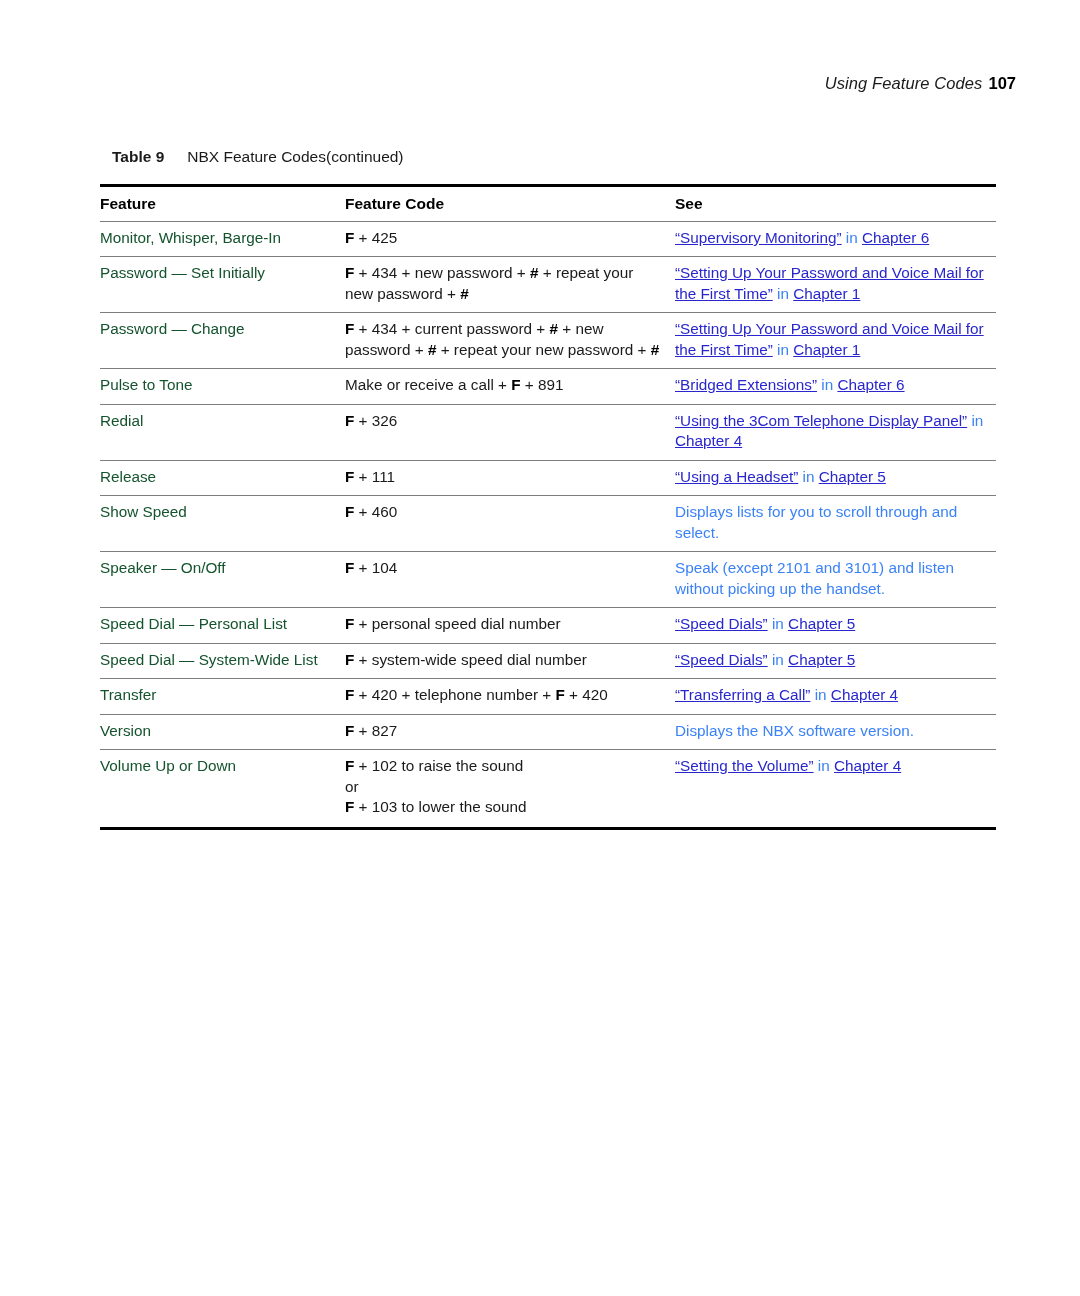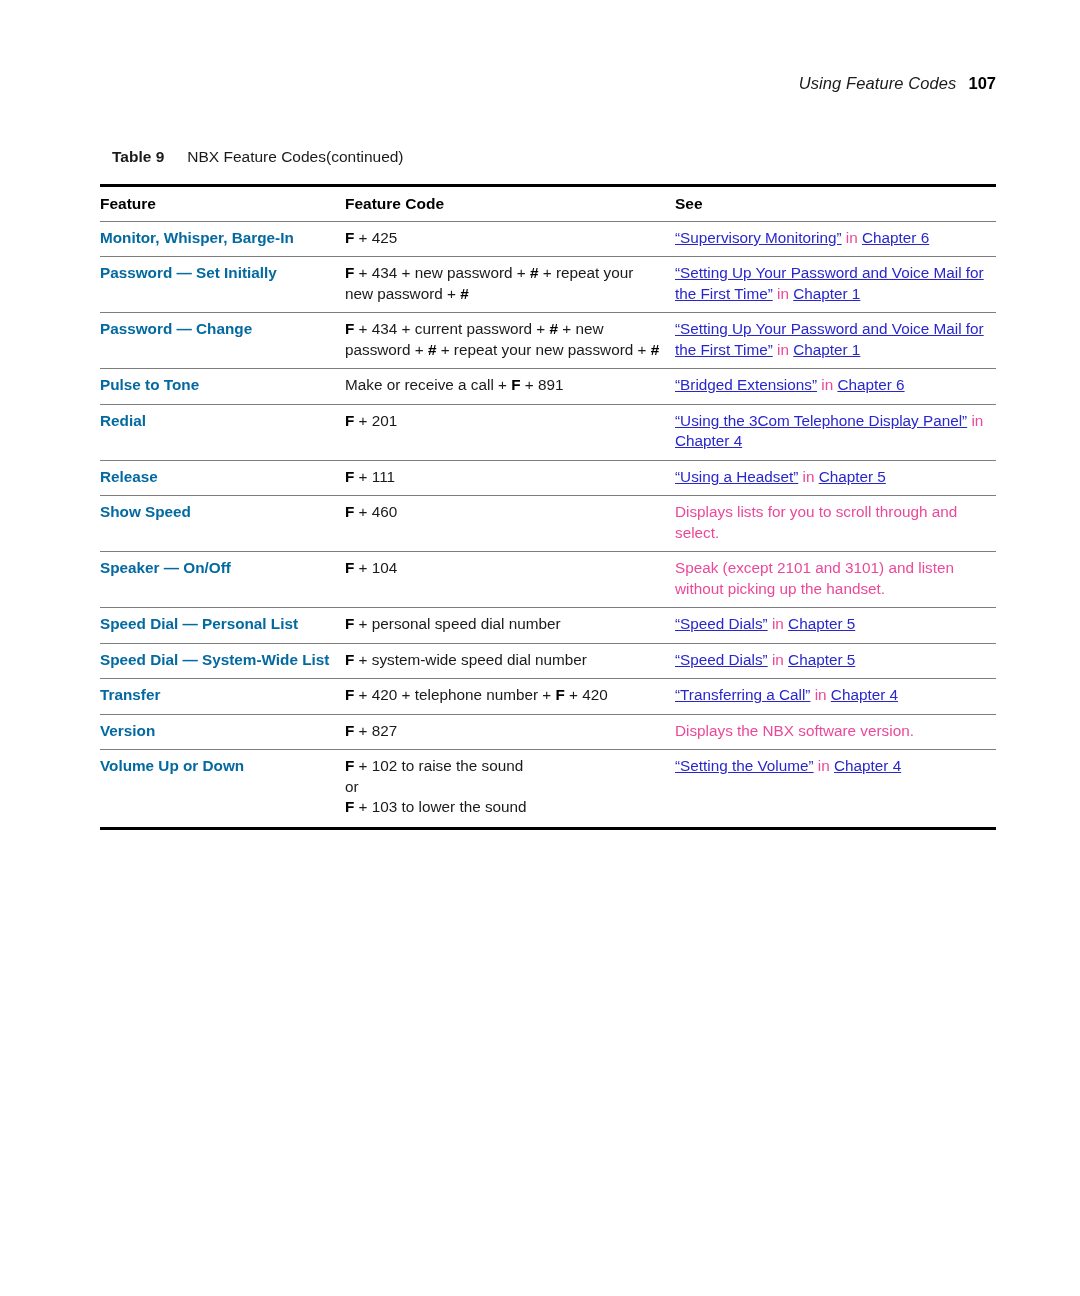--- a/index.html
+++ b/index.html
@@ -14,24 +14,24 @@
     font-family: "Liberation Sans", sans-serif;
     color: #000000;
     position: relative;
     overflow: hidden;
   }
 
   
   .page-header {
     position: absolute;
     top: 74px;
-    right: 84px;
+    right: 64px;
     display: flex;
     align-items: flex-start;
-    gap: 12px;
+    gap: 6px;
     white-space: nowrap;
   }
   .page-header .header-title {
     font-style: italic;
     font-size: 16.5px;
     letter-spacing: 0.1px;
     color: #1a1a1a;
   }
   .page-header .page-number {
     font-weight: bold;
@@ -85,36 +85,36 @@
     line-height: 1.34;
     padding: 6px 10px 8px 0;
     border-bottom: 1.6px solid #7d7d7d;
     color: #1a1a1a;
   }
   .feature-table tbody tr:last-child td {
     border-bottom: 3.5px solid #000000;
     padding-bottom: 9px;
   }
   .feature-table tbody td.cell-feature {
-    font-weight: bold;
-    color: #0369a1;
+    font-weight: normal;
+    color: #14532d;
     padding-right: 6px;
   }
   .feature-table tbody td.cell-code   { padding-right: 12px; }
   .feature-table tbody td.cell-see    { padding-right: 0; }
 
   
   .k { font-weight: bold; color: #000; }
 
   
   .xref {
     color: #2826cc;
     text-decoration: underline;
   }
-  .plain-see { color: #ec4899; }
+  .plain-see { color: #3b82f6; }
 </style>
 </head>
 <body>
 
 <div class="page-header">
   <span class="header-title">Using Feature Codes</span>
   <span class="page-number">107</span>
 </div>
 
 <div class="table-caption">
@@ -150,21 +150,21 @@
         <td class="cell-code"><span class="k">F</span><span> + 434 + current password + </span><span class="k">#</span><span> + new password + </span><span class="k">#</span><span> + repeat your new password + </span><span class="k">#</span></td>
         <td class="cell-see"><span class="xref">“Setting Up Your Password and Voice Mail for the First Time”</span><span class="plain-see"> in </span><span class="xref">Chapter 1</span></td>
       </tr>
       <tr>
         <td class="cell-feature">Pulse to Tone</td>
         <td class="cell-code"><span>Make or receive a call + </span><span class="k">F</span><span> + 891</span></td>
         <td class="cell-see"><span class="xref">“Bridged Extensions”</span><span class="plain-see"> in </span><span class="xref">Chapter 6</span></td>
       </tr>
       <tr>
         <td class="cell-feature">Redial</td>
-        <td class="cell-code"><span class="k">F</span><span> + 201</span></td>
+        <td class="cell-code"><span class="k">F</span><span> + 326</span></td>
         <td class="cell-see"><span class="xref">“Using the 3Com Telephone Display Panel”</span><span class="plain-see"> in </span><span class="xref">Chapter 4</span></td>
       </tr>
       <tr>
         <td class="cell-feature">Release</td>
         <td class="cell-code"><span class="k">F</span><span> + 111</span></td>
         <td class="cell-see"><span class="xref">“Using a Headset”</span><span class="plain-see"> in </span><span class="xref">Chapter 5</span></td>
       </tr>
       <tr>
         <td class="cell-feature">Show Speed</td>
         <td class="cell-code"><span class="k">F</span><span> + 460</span></td>

